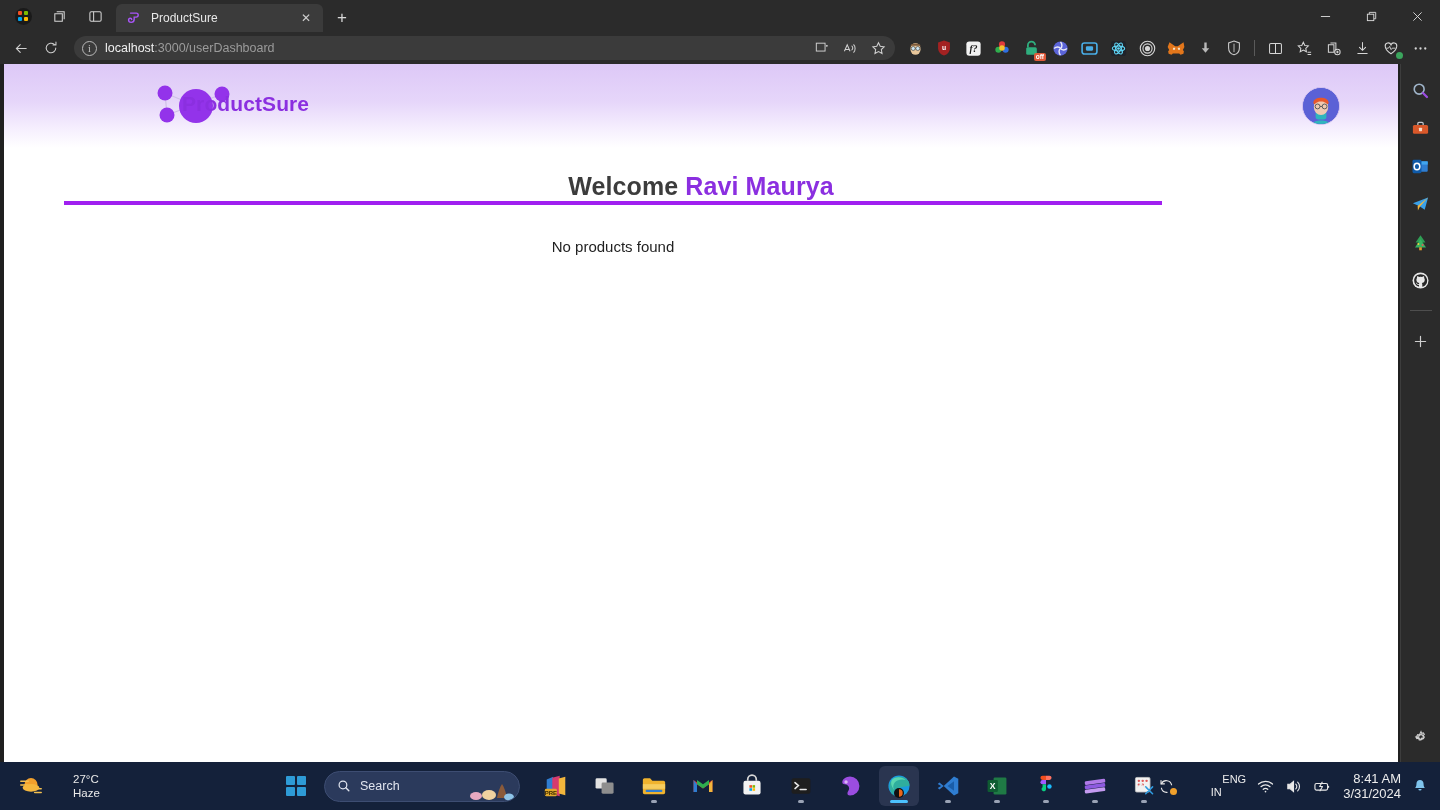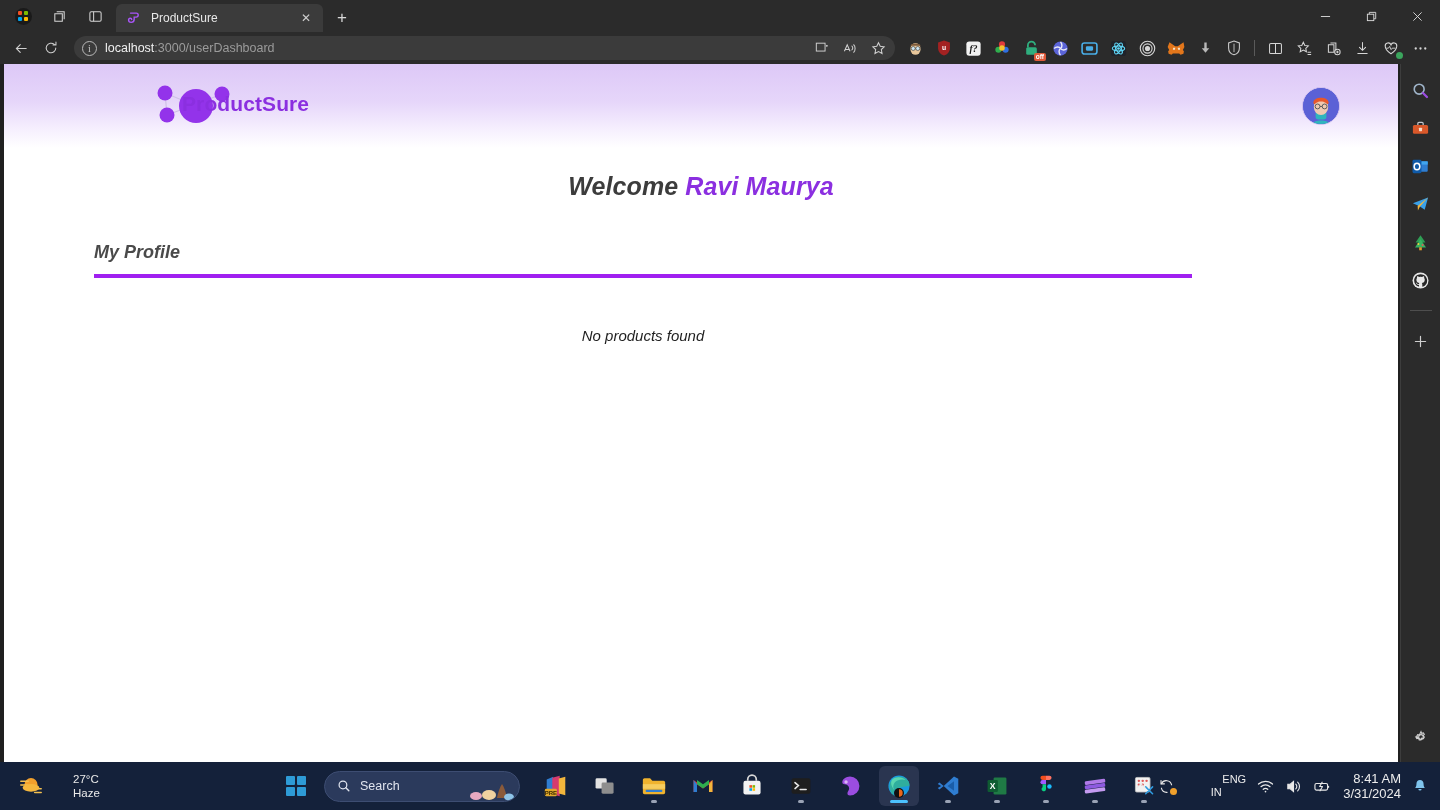--- a/index.html
+++ b/index.html
@@ -126,38 +126,38 @@
   .logo-text {
     position: absolute; left: 30px; top: 17px;
     font-size: 21px; font-weight: 700; color: #8b2fe0;
     letter-spacing: .1px;
   }
   .avatar {
     width: 38px; height: 38px; border-radius: 50%;
     background: #5b61d6; overflow: hidden; position: relative;
     border: 1.5px solid #d6c4f2;
   }
-  .page-body { padding: 0 90px; font-style: italic; }
+  .page-body { padding: 0 60px; }
   .welcome {
     text-align: center; font-size: 25px; font-weight: 700; color: #3c3c3c;
     margin-top: 24px; letter-spacing: .1px;
   }
   .welcome .accent { color: #8b2fe0; }
   .section-title {
     font-size: 18px; font-weight: 700; color: #4a4a4a;
     margin-top: 41px; margin-bottom: 11px;
   }
   .rule { height: 2px; background: #a020f0; width: 1098px; }
   .profile-list { margin-top: 22px; }
   .profile-row { display: flex; font-size: 14.5px; line-height: 22.5px; }
   .p-label { width: 132px; color: #202020; }
   .p-value { color: #8b2fe0; font-weight: 700; }
   .empty-msg {
     text-align: center; font-size: 15px; color: #1f1f1f;
-    width: 1098px; margin-top: 49px;
+    width: 1098px; margin-top: 33px;
   }
 
   
   .taskbar {
     position: absolute; left: 0; bottom: 0; width: 1440px; height: 48px;
     background: #14213a; display: flex; align-items: center;
   }
   .weather { display: flex; align-items: center; gap: 9px; padding-left: 18px; }
   .weather-txt { font-size: 11.5px; color: #eaeaea; line-height: 14px; margin-left: 20px; }
   .tb-center {
@@ -451,21 +451,20 @@
       </div>
     </div>
 
     <div class="page-body">
 
       <h1 class="welcome">
         <span>Welcome</span>
         <span class="accent">Ravi Maurya</span>
       </h1>
 
-      <h2 class="section-title">My Profile</h2>
       <div class="rule"></div>
 
 
       <div class="rule"></div>
 
       <div class="empty-msg">No products found</div>
     </div>
   </div>
 
   <div class="edge-sidebar">

